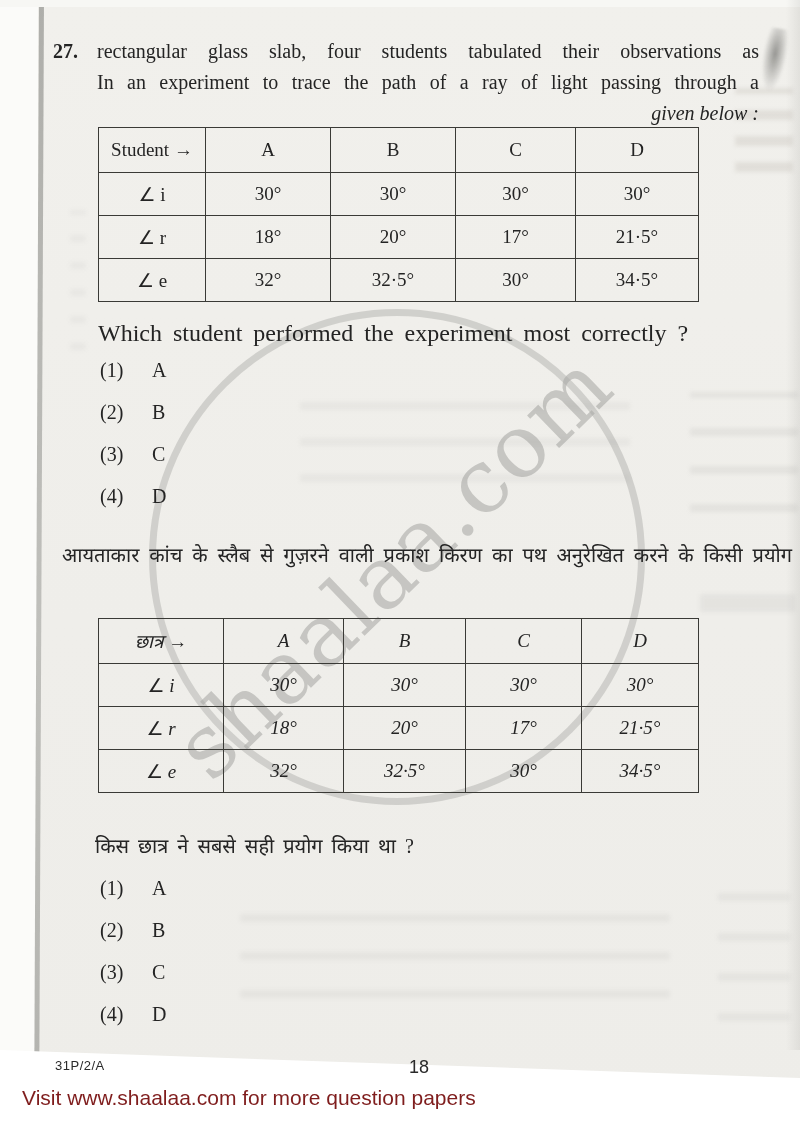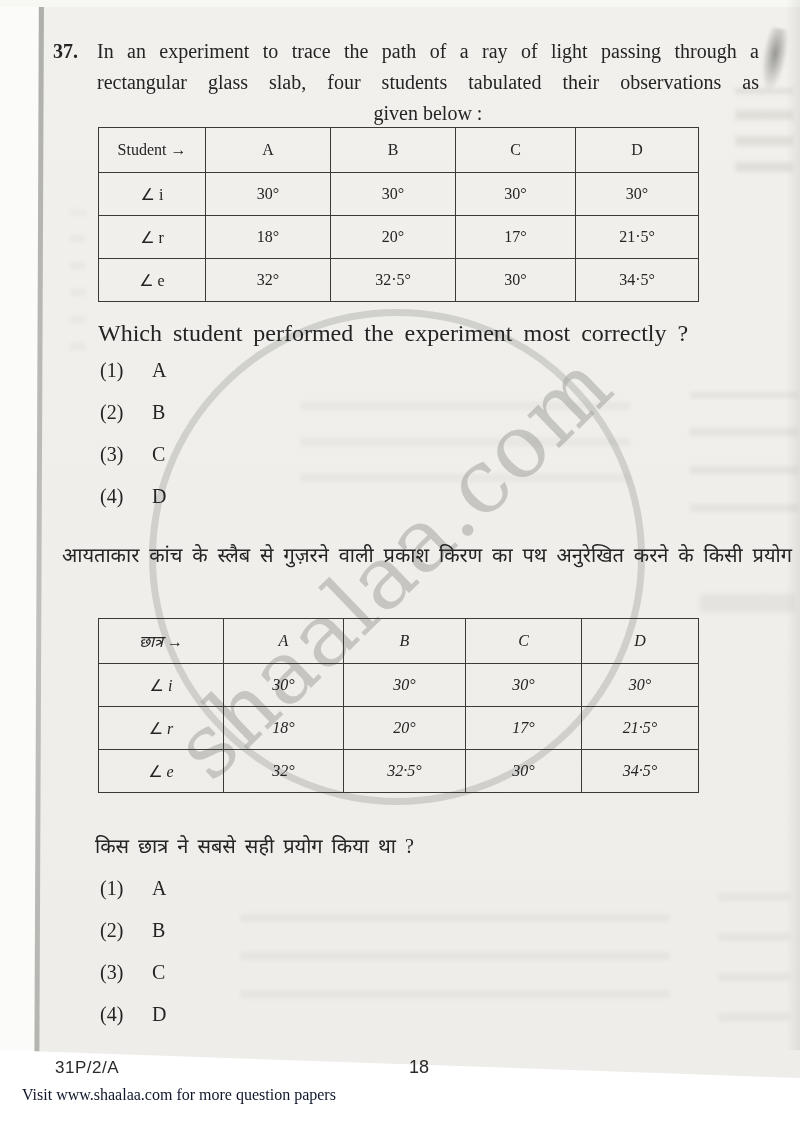--- a/index.html
+++ b/index.html
@@ -22,24 +22,24 @@
   .wm-ring{position:absolute;left:149px;top:309px;width:482px;height:482px;border-radius:50%;
            border:7px solid rgba(182,182,179,0.55);}
   .wm-text{position:absolute;left:393px;top:566px;transform:translate(-50%,-50%) rotate(-44deg);
            font-size:88px;letter-spacing:1px;color:rgba(170,170,167,0.60);white-space:nowrap;
            font-family:"DejaVu Serif","Liberation Serif",serif;}
   
   .q-en{position:absolute;left:53px;top:36px;display:flex;}
   .qnum{font-weight:bold;font-size:20px;width:44px;line-height:31px;}
   .qtext{width:662px;font-size:20px;line-height:31px;}
   .jline{text-align:justify;text-align-last:justify;}
-  .lline{text-align:center;}
+  .lline{text-align:right;font-style:italic;}
   
   table.obs{position:absolute;border-collapse:collapse;table-layout:fixed;width:600px;
-            font-size:16px;}
+            font-size:19px;}
   table.obs td{border:1.6px solid #3a3a36;text-align:center;vertical-align:middle;
                padding:0;overflow:hidden;}
   table.obs tr.hrow td{height:44px;}
   table.obs tr.drow td{height:42px;}
   td.hleft{text-align:left;padding-left:16px;}
   .obs-en{left:98px;top:127px;}
   .obs-hi{left:98px;top:618px;font-style:italic;}
   .lbl{font-family:"Liberation Serif","DejaVu Sans",serif;}
   
   .prompt-en{position:absolute;left:98px;top:320px;font-size:24px;word-spacing:5px;}
@@ -47,25 +47,25 @@
   .opts-en{left:100px;top:358px;}
   .opts-hi{left:100px;top:876px;}
   .opt{display:flex;height:24px;line-height:24px;}
   .onum{width:52px;}
   
   .para-hi{position:absolute;left:62px;top:540px;width:730px;font-size:20px;line-height:31px;
            word-spacing:3px;}
   .prompt-hi{position:absolute;left:95px;top:832px;font-size:20px;word-spacing:4px;}
   
   .paper-code{position:absolute;left:55px;top:1058px;font-family:"Liberation Sans",sans-serif;
-              font-size:17px;letter-spacing:.5px;color:#2a2a2a;}
+              font-size:13px;letter-spacing:.5px;color:#2a2a2a;}
   .page-num{position:absolute;left:419px;top:1057px;transform:translateX(-50%);
             font-family:"Liberation Sans",sans-serif;font-size:18px;color:#2a2a2a;}
-  .banner{position:absolute;left:22px;top:1086px;font-family:Liberation Serif, serif;
-          font-size:16px;color:#0f172a;}
+  .banner{position:absolute;left:22px;top:1086px;font-family:Liberation Sans, sans-serif;
+          font-size:21px;color:#7f1d1d;}
   
   .art{position:absolute;pointer-events:none;}
   .smudge-tr{left:762px;top:28px;width:24px;height:64px;transform:rotate(10deg);
              background:radial-gradient(ellipse at 50% 40%,rgba(75,75,72,0.55),rgba(75,75,72,0) 70%);
              filter:blur(1px);}
   .bleed{filter:blur(2px);opacity:.55;}
   .b1{left:735px;top:88px;width:58px;height:100px;
       background:repeating-linear-gradient(0deg,rgba(0,0,0,0) 0 16px,rgba(150,140,128,0.30) 16px 26px);}
   .b2{left:690px;top:392px;width:108px;height:150px;
       background:repeating-linear-gradient(0deg,rgba(0,0,0,0) 0 30px,rgba(140,140,138,0.22) 30px 38px);}
@@ -95,24 +95,24 @@
   <div class="art smudge-tr"></div>
   <div class="art bleed b1"></div>
   <div class="art bleed b2"></div>
   <div class="art bleed b3"></div>
   <div class="art bleed b4"></div>
   <div class="art bleed b5"></div>
   <div class="art bleed b6"></div>
   <div class="art bleed b7"></div>
 
   <div class="q-en">
-    <div class="qnum">37.</div>
+    <div class="qnum">27.</div>
     <div class="qtext">
+      <div class="jline">rectangular glass slab, four students tabulated their observations as</div>
       <div class="jline">In an experiment to trace the path of a ray of light passing through a</div>
-      <div class="jline">rectangular glass slab, four students tabulated their observations as</div>
       <div class="lline">given below :</div>
     </div>
   </div>
 
   <table class="obs obs-en">
     <colgroup>
         <col style="width:107px">
         <col style="width:125px">
         <col style="width:125px">
         <col style="width:120px">

